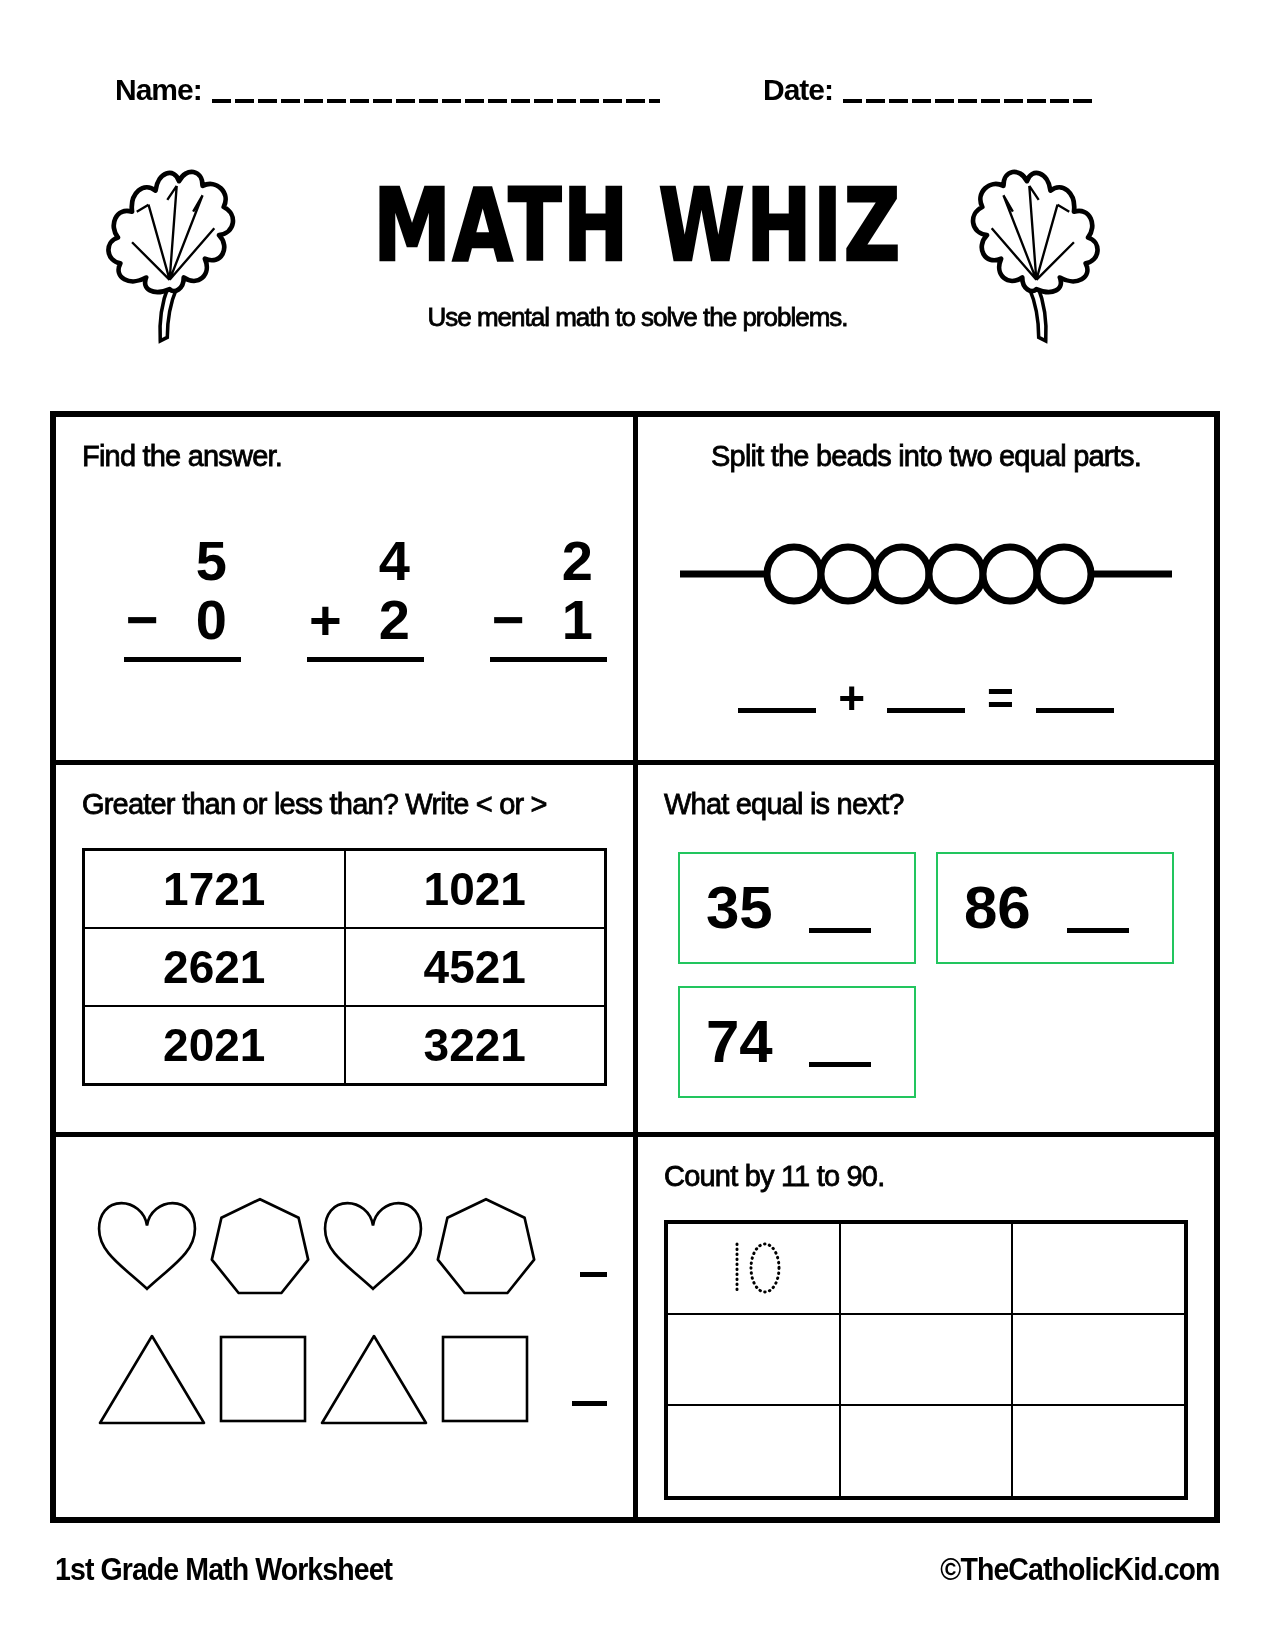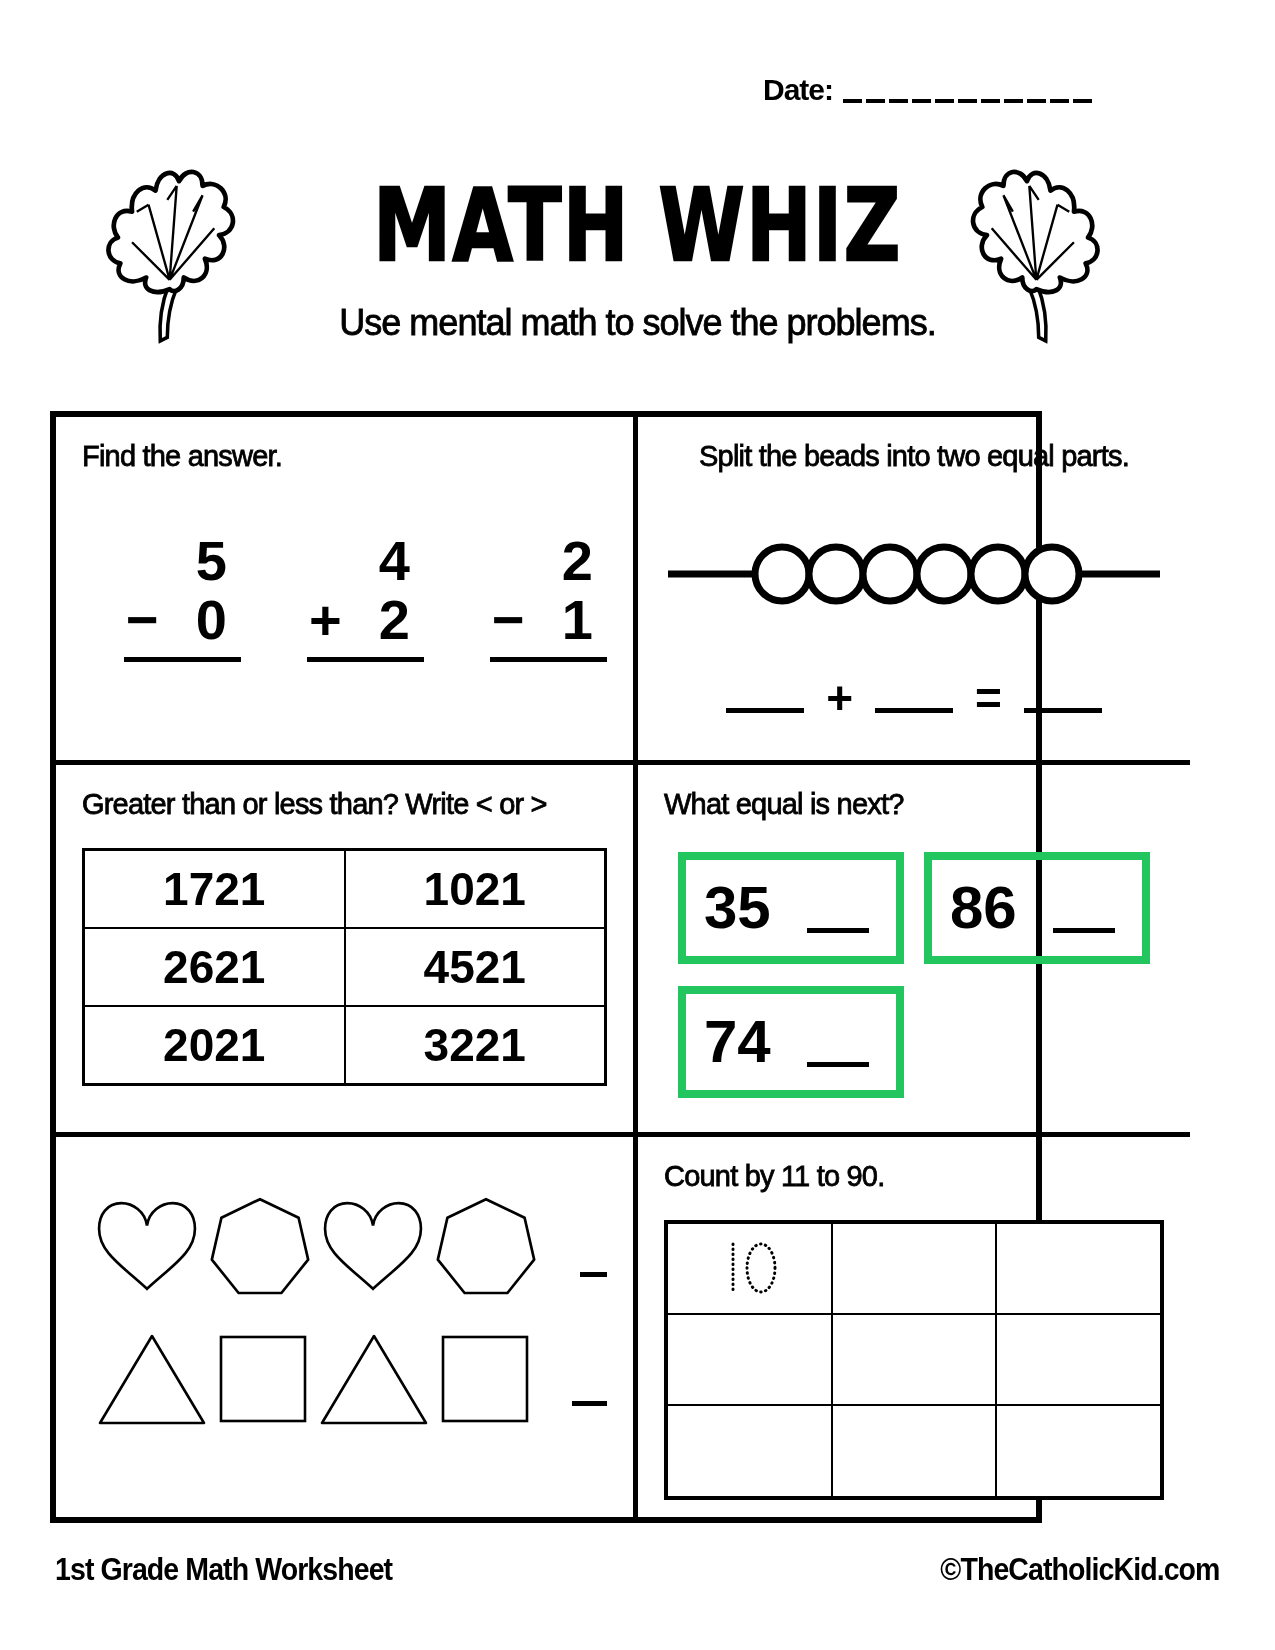--- a/index.html
+++ b/index.html
@@ -15,24 +15,24 @@
   .date-field{left:763px;top:75px;width:330px;}
 
   .leaf{position:absolute;width:152px;height:188px;}
   .leaf-left{left:96px;top:160px;}
   .leaf-right{left:958px;top:160px;transform:scaleX(-1);}
 
   .title{position:absolute;left:0;right:0;top:176px;text-align:center;
     font-size:100px;font-weight:bold;font-family:"DejaVu Sans",sans-serif;line-height:1;
     transform:scaleX(0.78);-webkit-text-stroke:2.5px #000;letter-spacing:2px;}
   .subtitle{position:absolute;left:0;right:0;top:302px;text-align:center;
-    font-size:36px;letter-spacing:-1px;-webkit-text-stroke:0.8px #000;}
-
-  
-  .grid{position:absolute;left:50px;top:411px;width:992px;height:1112px;
+    font-size:26px;letter-spacing:-1px;-webkit-text-stroke:0.8px #000;}
+
+  
+  .grid{position:absolute;left:50px;top:411px;width:1170px;height:1112px;
     border:6px solid #000;box-sizing:border-box;display:grid;
     grid-template-columns:582px 1fr;grid-template-rows:348px 372px 1fr;}
   .cell{box-sizing:border-box;padding:22px 26px;position:relative;}
   .cell.cl{border-right:5px solid #000;}
   .cell.ct,.cell.cm{border-bottom:5px solid #000;}
 
   .heading{font-size:29px;letter-spacing:-0.8px;-webkit-text-stroke:0.8px #000;line-height:1.2;}
   .heading.center{text-align:center;}
 
   
@@ -50,22 +50,22 @@
   .eq-sign{font-size:46px;font-weight:bold;line-height:0.9;}
 
   
   .gt-table{display:grid;grid-template-columns:1fr 1fr;margin-top:26px;
     border:2px solid #000;}
   .gt-cell{border:1.5px solid #000;height:76px;display:flex;align-items:center;
     justify-content:center;padding:0 34px;font-size:46px;font-weight:bold;}
 
   
   .nn-grid{display:grid;grid-template-columns:1fr 1fr;gap:22px 20px;margin-top:30px;padding:0 14px;}
-  .nn-box{border:8px solid #22c55e;height:112px;box-sizing:border-box;display:flex;
-    align-items:center;padding-left:18px;}
+  .nn-box{border:2px solid #22c55e;height:112px;box-sizing:border-box;display:flex;
+    align-items:center;padding-left:26px;}
   .nn-num{font-size:60px;font-weight:bold;}
   .nn-blank{width:62px;height:5px;background:#000;margin-left:36px;margin-top:46px;}
 
   
   .shape-row{display:flex;align-items:center;gap:10px;margin-top:34px;padding-left:14px;}
   .shape-row.second{margin-top:30px;}
   .shape{flex:0 0 auto;}
   .shape-blank{width:72px;height:5px;background:#000;align-self:flex-end;
     margin:0 0 22px 32px;}
 
@@ -78,20 +78,24 @@
   .footer-left{position:absolute;left:55px;top:1552px;font-size:31px;font-weight:bold;
     letter-spacing:-1px;transform:scaleX(0.92);transform-origin:left;}
   .footer-right{position:absolute;right:55px;top:1552px;font-size:31px;font-weight:bold;
     letter-spacing:-1px;transform:scaleX(0.92);transform-origin:right;}
 </style>
 </head>
 <body>
 
 <div class="page">
 
+  <div class="field name-field">
+    <span class="field-label">Name:</span>
+    <span class="write-line"></span>
+  </div>
   <div class="field date-field">
     <span class="field-label">Date:</span>
     <span class="write-line"></span>
   </div>
 
   <svg class="leaf leaf-left" viewBox="0 0 120 160">
     <path d="M50,154 C49,138 51,122 57,107 L64,109 C58,123 56,138 56,151 Z" fill="#fff" stroke="#000" stroke-width="3"></path>
     <path d="M58,110 C44,116 34,110 38,100 C24,108 10,100 16,88 C4,86 2,70 14,66 C6,56 12,40 26,44 C24,28 36,18 46,26 C48,10 62,6 66,18 C72,6 86,8 86,22 C98,16 110,28 104,40 C116,46 114,62 100,64 C110,74 102,90 88,84 C94,98 82,108 70,100 C70,110 62,114 58,110 Z" fill="#fff" stroke="#000" stroke-width="4" stroke-linejoin="round"></path>
     <path d="M58,102 L26,70 M58,102 L40,38 M58,102 L64,22 M58,102 L86,30 M58,102 L96,58 M40,38 L30,44 M64,22 L56,34 M86,30 L78,44" fill="none" stroke="#000" stroke-width="2"></path>
   </svg>

